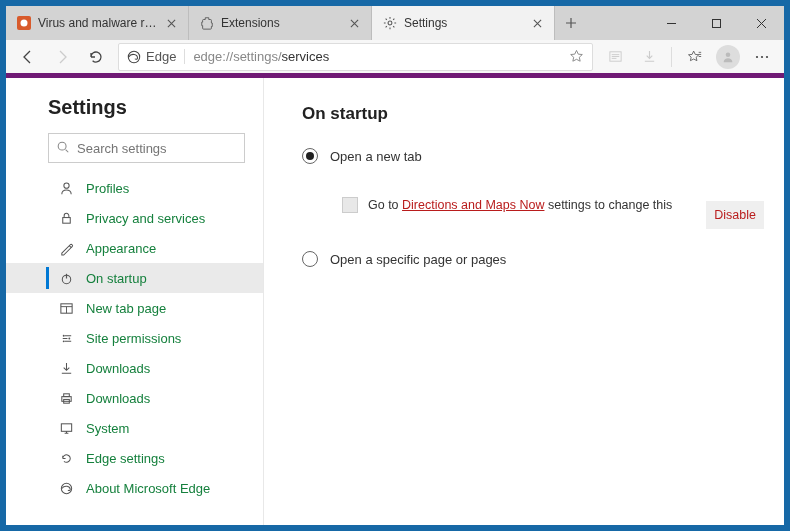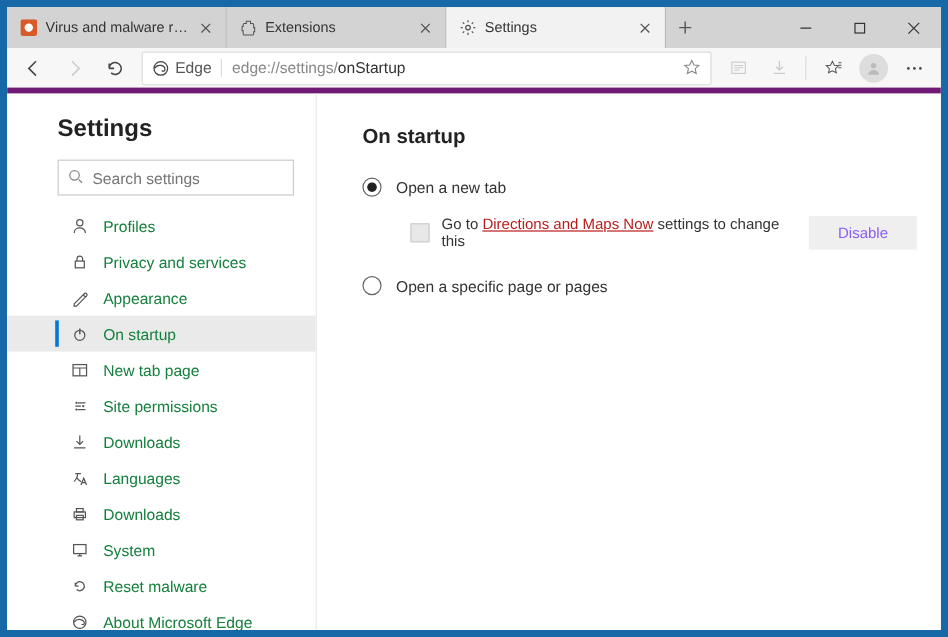--- a/index.html
+++ b/index.html
@@ -44,21 +44,21 @@
   .navitem .nicon { width: 16px; height: 16px; display: flex; align-items: center; justify-content: center; color: #555; flex-shrink: 0; }
   
   .main { flex: 1; padding: 26px 20px 0 38px; }
   .main h2 { font-size: 17px; font-weight: 600; color: #222; margin-bottom: 18px; }
   .radiorow { display: flex; align-items: center; gap: 12px; font-size: 13px; color: #333; padding: 6px 0; }
   .radio { width: 16px; height: 16px; border: 1px solid #666; border-radius: 50%; display: flex; align-items: center; justify-content: center; flex-shrink: 0; }
   .radio.checked::after { content: ""; width: 8px; height: 8px; background: #222; border-radius: 50%; }
   .subrow { display: flex; align-items: center; gap: 10px; font-size: 12.5px; color: #333; padding: 10px 0 16px 40px; }
   .subrow .exticon { width: 16px; height: 16px; background: #e8e8e8; border: 1px solid #ccc; flex-shrink: 0; }
   .subrow a { color: #b91c1c; text-decoration: underline; cursor: pointer; }
-  .disablebtn { margin-left: auto; background: #efefef; border: none; padding: 7px 24px; font-size: 12.5px; color: #8b5cf6; cursor: pointer; }
+  .disablebtn { margin-left: auto; background: #efefef; border: none; padding: 7px 8px; font-size: 12.5px; color: #b91c1c; cursor: pointer; margin-top: 21px; }
   
   svg { display: block; }
 </style>
 </head>
 <body>
 
 <div class="frame">
 
   <div class="tabstrip">
     <div class="tab">
@@ -144,21 +144,21 @@
     </div>
     <div class="addrbar">
       <span class="edge-badge">
         <svg width="14" height="14" viewBox="0 0 16 16">
             <circle cx="8" cy="8" r="6.5" fill="none" stroke="#444" stroke-width="1.2"></circle>
             <path d="M2 8c3-5 10-3 10 1 0 2-2 2-3 1" fill="none" stroke="#444" stroke-width="1.2"></path>
           </svg>
         <span>Edge</span>
       </span>
       <span class="url">
-        <span>edge://settings/</span><span class="dark">onStartup</span>
+        <span>edge://settings/</span><span class="dark">services</span>
       </span>
       <span class="star">
         <svg width="15" height="15" viewBox="0 0 16 16">
             <path d="M8 1.5l1.9 4 4.3.4-3.2 2.9.9 4.2L8 11l-3.9 2 .9-4.2L1.8 5.9l4.3-.4z" fill="none" stroke="#888" stroke-width="1"></path>
           </svg>
       </span>
     </div>
     <div class="tbtn disabled">
       <svg width="15" height="15" viewBox="0 0 16 16">
           <rect x="2" y="3" width="12" height="10" fill="none" stroke="#ccc" stroke-width="1"></rect>
@@ -266,28 +266,20 @@
           <span class="nicon">
               <svg width="15" height="15" viewBox="0 0 16 16">
                 <path d="M8 2v8m-3-3l3 3 3-3M3 13h10" fill="none" stroke="#555" stroke-width="1.1"></path>
               </svg>
             </span>
           <span>Downloads</span>
         </li>
         <li class="navitem">
           <span class="nicon">
               <svg width="15" height="15" viewBox="0 0 16 16">
-                <path d="M4 4h5M6 4v1c0 3-2 5-3 6M5 7c1 2 2 3 4 4M9 14l2.5-6 2.5 6M10 12h3" fill="none" stroke="#555" stroke-width="1.1"></path>
-              </svg>
-            </span>
-          <span>Languages</span>
-        </li>
-        <li class="navitem">
-          <span class="nicon">
-              <svg width="15" height="15" viewBox="0 0 16 16">
                 <rect x="3" y="6" width="10" height="5" fill="none" stroke="#555" stroke-width="1.1"></rect>
                 <rect x="5" y="3" width="6" height="3" fill="none" stroke="#555" stroke-width="1.1"></rect>
                 <rect x="5" y="9" width="6" height="4" fill="none" stroke="#555" stroke-width="1.1"></rect>
               </svg>
             </span>
           <span>Downloads</span>
         </li>
         <li class="navitem">
           <span class="nicon">
               <svg width="15" height="15" viewBox="0 0 16 16">
@@ -296,21 +288,21 @@
               </svg>
             </span>
           <span>System</span>
         </li>
         <li class="navitem">
           <span class="nicon">
               <svg width="15" height="15" viewBox="0 0 16 16">
                 <path d="M4 8a4 4 0 1 1 1.3 3M4 8V5M4 8h3" fill="none" stroke="#555" stroke-width="1.1"></path>
               </svg>
             </span>
-          <span>Reset malware</span>
+          <span>Edge settings</span>
         </li>
         <li class="navitem">
           <span class="nicon">
               <svg width="15" height="15" viewBox="0 0 16 16">
                 <circle cx="8" cy="8" r="5.5" fill="none" stroke="#555" stroke-width="1.1"></circle>
                 <path d="M3 8c3-4 9-2.5 9 1 0 1.5-1.5 1.5-2.5.7" fill="none" stroke="#555" stroke-width="1.1"></path>
               </svg>
             </span>
           <span>About Microsoft Edge</span>
         </li>

